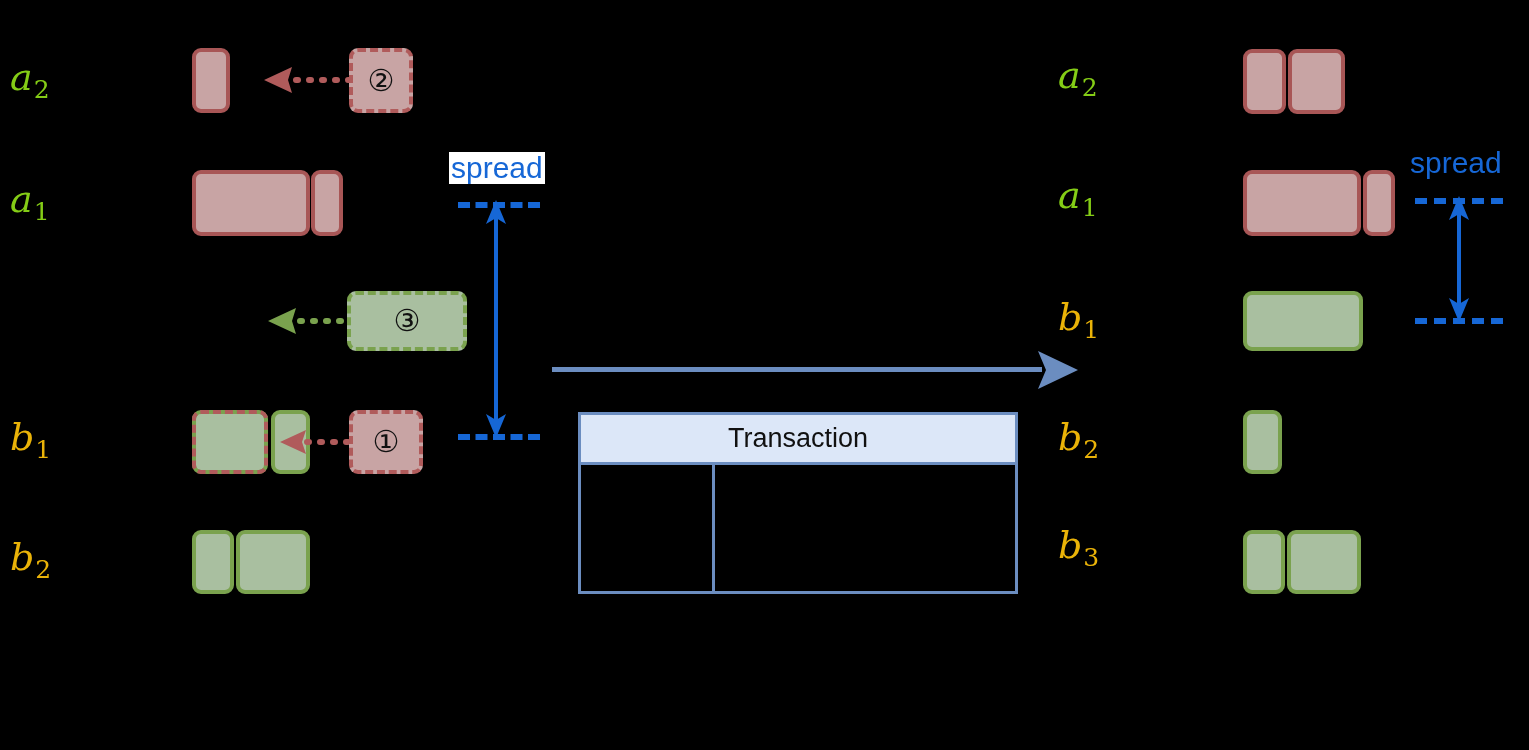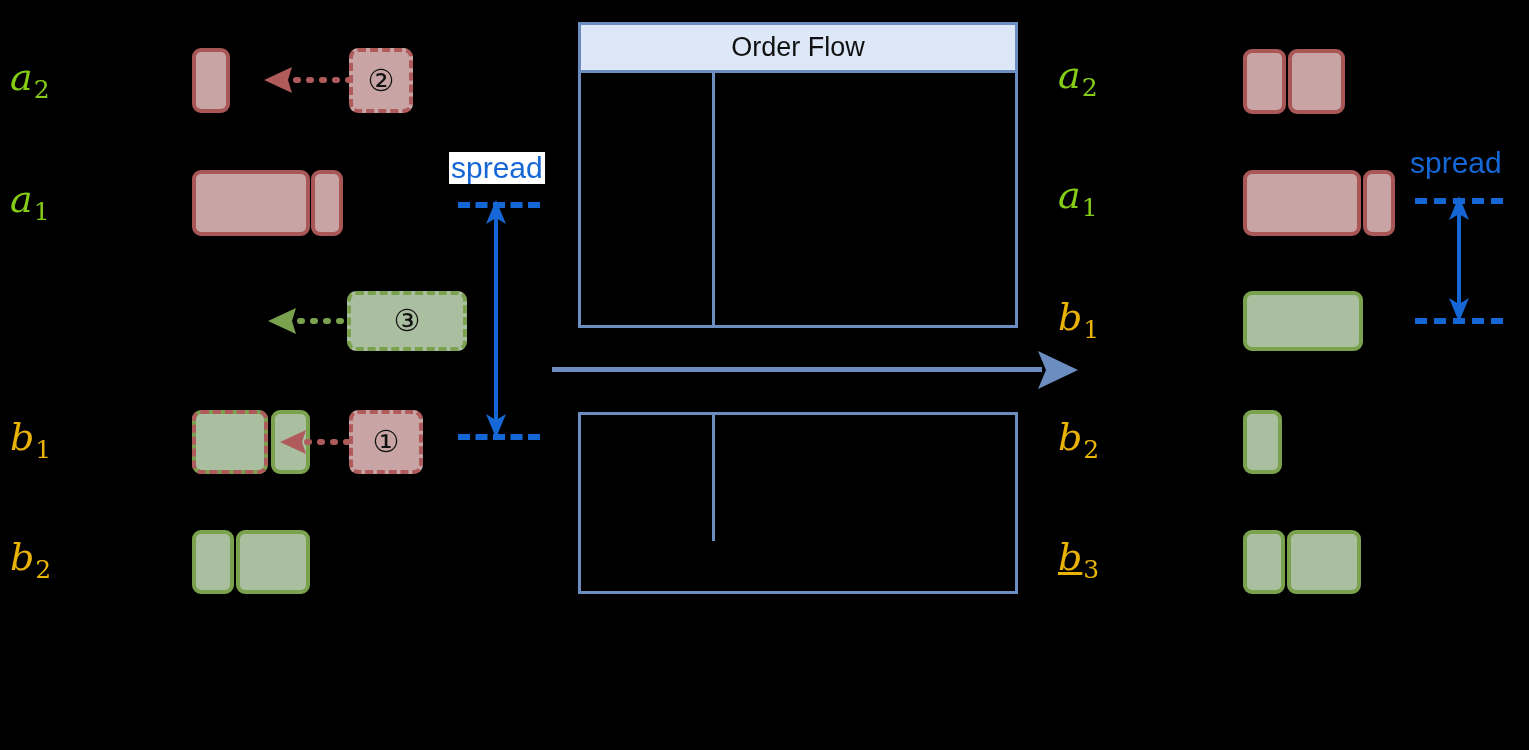--- a/index.html
+++ b/index.html
@@ -161,28 +161,23 @@
 
   <div class="spread-word boxed" style="left:449px;top:152px;">spread</div>
   <div class="dashline" style="left:458px;top:202px;width:82px;"></div>
   <div class="dashline" style="left:458px;top:434px;width:82px;"></div>
   <svg style="position:absolute;left:474px;top:198px;" width="44" height="242" viewBox="0 0 44 242">
     <line x1="22" y1="14" x2="22" y2="228" stroke="#1667d6" stroke-width="4"></line>
     <polygon points="22,2 32,26 22,20 12,26" fill="#1667d6"></polygon>
     <polygon points="22,240 32,216 22,222 12,216" fill="#1667d6"></polygon>
   </svg>
 
-  <div class="tbl" style="left:578px;top:22px;width:440px;height:306px;">
-    <div class="tbl-head" style="height:48px;">Order Flow</div>
-    <div class="tbl-body" style="height:252px;">
-      <div class="tbl-colsep" style="left:131px;"></div>
-    </div>
-  </div>
 
   <div class="tbl" style="left:578px;top:412px;width:440px;height:182px;">
+    <div class="tbl-head" style="height:50px;">Transaction</div>
     <div class="tbl-body" style="height:126px;">
       <div class="tbl-colsep" style="left:131px;"></div>
     </div>
   </div>
 
   <div class="flowline" style="left:552px;top:367px;width:490px;height:5px;"></div>
   <svg style="position:absolute;left:1030px;top:350px;" width="50" height="40" viewBox="0 0 50 40">
     <polygon points="48,20 8,1 16,20 8,39" fill="#6b8dc0"></polygon>
   </svg>
 
@@ -201,21 +196,21 @@
   <div class="lvl-label bid" style="left:1058px;top:298px;">
     <span>b</span><span class="sub">1</span>
   </div>
   <div class="blk blk-bid" style="left:1243px;top:291px;width:120px;height:60px;"></div>
 
   <div class="lvl-label bid" style="left:1058px;top:418px;">
     <span>b</span><span class="sub">2</span>
   </div>
   <div class="blk blk-bid" style="left:1243px;top:410px;width:39px;height:64px;"></div>
 
-  <div class="lvl-label bid" style="left:1058px;top:538px;text-decoration:underline;">
+  <div class="lvl-label bid" style="left:1058px;top:526px;">
     <span>b</span><span class="sub">3</span>
   </div>
   <div class="blk blk-bid" style="left:1243px;top:530px;width:42px;height:64px;"></div>
   <div class="blk blk-bid" style="left:1287px;top:530px;width:74px;height:64px;"></div>
 
   <div class="spread-word" style="left:1410px;top:148px;">spread</div>
   <div class="dashline" style="left:1415px;top:198px;width:88px;"></div>
   <div class="dashline" style="left:1415px;top:318px;width:88px;"></div>
   <svg style="position:absolute;left:1437px;top:194px;" width="44" height="130" viewBox="0 0 44 130">
     <line x1="22" y1="14" x2="22" y2="116" stroke="#1667d6" stroke-width="4"></line>

